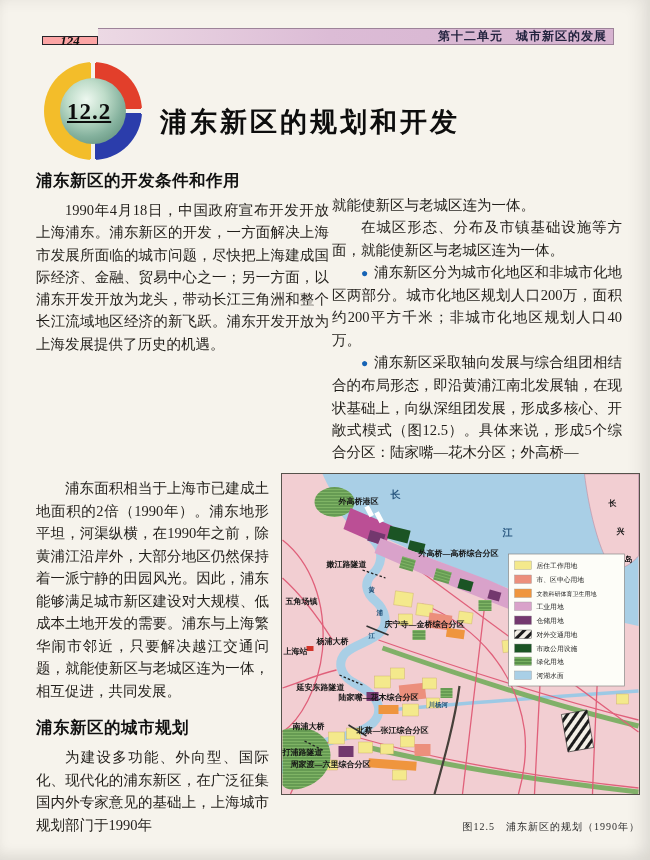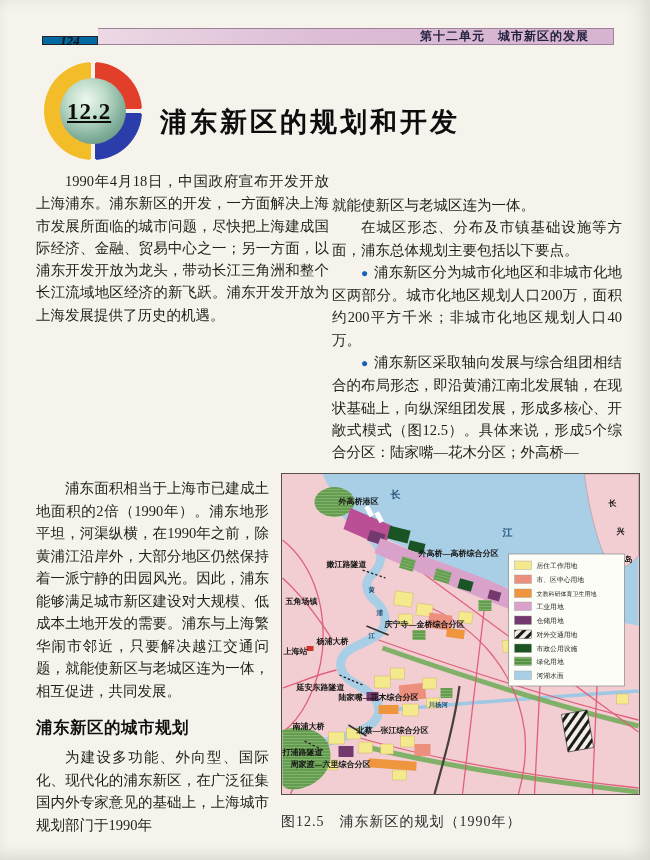--- a/index.html
+++ b/index.html
@@ -5,26 +5,26 @@
   html,body{margin:0;padding:0;}
   body{background:#9a968e;}
   .page{
     position:relative;width:650px;height:860px;overflow:hidden;
     background:#f6f3ec;
     box-shadow:inset -10px 0 16px rgba(0,0,0,.07), inset 0 -8px 12px rgba(0,0,0,.05);
     font-family:"Liberation Serif","DejaVu Serif",serif;color:#1d1a17;
   }
   
   .hdr{position:absolute;left:42px;top:28px;width:572px;height:17px;display:flex;}
-  .pagenum{width:54px;background:#0369a1;border:1.6px solid #26242a;
+  .pagenum{width:54px;background:#fca5a5;border:1.6px solid #26242a;
     font:italic 700 13px "Liberation Serif",serif;color:#111;
     display:flex;align-items:center;justify-content:center;margin-top:8px;}
   .hbar{flex:1;background:linear-gradient(90deg,#ecd9e4,#dcbcd6 45%,#d6b3d0);
     border:1px solid #9d8399;border-left:none;
-    display:flex;align-items:center;justify-content:flex-end;padding-right:24px;
+    display:flex;align-items:center;justify-content:flex-end;padding-right:6px;
     font:700 12px "Liberation Sans","DejaVu Sans",sans-serif;color:#23233f;letter-spacing:1px;}
   
   .logo{position:absolute;left:44px;top:62px;width:98px;height:98px;border-radius:50%;
     background:conic-gradient(from -90deg,
       #f3bd2a 0 87deg,#f6f3ec 87deg 93deg,
       #e23f2b 93deg 177deg,#f6f3ec 177deg 183deg,
       #2b3dab 183deg 267deg,#f6f3ec 267deg 273deg,
       #f3bd2a 273deg 360deg);}
   .globe{position:absolute;left:16px;top:16px;width:66px;height:66px;border-radius:50%;
     background:radial-gradient(circle at 40% 33%,#eef8f0 0%,#bedcc9 32%,#84b19d 62%,#53826e 100%);}
@@ -41,22 +41,22 @@
     margin:0 0 7px;letter-spacing:.5px;}
   .h-sec2{margin-top:15px;}
   .col p{margin:0;text-align:justify;text-indent:2em;
     font-size:14.5px;line-height:22.3px;color:#211e1a;}
   .c3 p{line-height:22.5px;}
   .noindent{text-indent:0 !important;}
   .bullet-dot{color:#1663b5;font-size:12px;letter-spacing:2px;}
   
   .figure{position:absolute;left:281px;top:473px;width:359px;}
   .map{display:block;border:1px solid #56524b;background:#f2ced2;}
-  .figcap{margin-top:18px;text-align:left;
-    font-size:14px;color:#2c2c2c;letter-spacing:1px;}
+  .figcap{margin-top:25px;text-align:right;
+    font-size:10px;color:#2c2c2c;letter-spacing:1px;}
   
   .lu-y{fill:#f4e98c;stroke:#c9ab62;stroke-width:.4;}
   .lu-s{fill:#ec8f7c;}
   .lu-o{fill:#ef953e;}
   .lu-i{fill:#d9a2ca;}
   .lu-w{fill:#73386e;}
   .lu-dg{fill:#1b5424;}
   .lu-m{fill:#bb4f95;}
   .lu-g{fill:url(#pGreen);}
   .road{stroke:#e0607a;stroke-width:1.3;fill:none;}
@@ -81,26 +81,27 @@
     </div>
   </div>
 
   <div class="logo">
     <div class="globe"></div>
     <div class="lesson-num">12.2</div>
   </div>
   <div class="lesson-title">浦东新区的规划和开发</div>
 
   <div class="col c1">
+    <h3 class="h-sec">浦东新区的开发条件和作用</h3>
     <p>1990年4月18日，中国政府宣布开发开放上海浦东。浦东新区的开发，一方面解决上海市发展所面临的城市问题，尽快把上海建成国际经济、金融、贸易中心之一；另一方面，以浦东开发开放为龙头，带动长江三角洲和整个长江流域地区经济的新飞跃。浦东开发开放为上海发展提供了历史的机遇。</p>
   </div>
 
   <div class="col c2">
     <p class="noindent">就能使新区与老城区连为一体。</p>
-    <p>在城区形态、分布及市镇基础设施等方面，浦东总体规划主要包括以下要点。</p>
+    <p>在城区形态、分布及市镇基础设施等方面，就能使新区与老城区连为一体。</p>
     <p><span class="bullet-dot">●</span> <span>浦东新区分为城市化地区和非城市化地区两部分。城市化地区规划人口200万，面积约200平方千米；非城市化地区规划人口40万。</span></p>
     <p><span class="bullet-dot">●</span> <span>浦东新区采取轴向发展与综合组团相结合的布局形态，即沿黄浦江南北发展轴，在现状基础上，向纵深组团发展，形成多核心、开敞式模式（图12.5）。具体来说，形成5个综合分区：陆家嘴—花木分区；外高桥—</span></p>
   </div>
 
   <div class="col c3">
     <p>浦东面积相当于上海市已建成土地面积的2倍（1990年）。浦东地形平坦，河渠纵横，在1990年之前，除黄浦江沿岸外，大部分地区仍然保持着一派宁静的田园风光。因此，浦东能够满足城市新区建设对大规模、低成本土地开发的需要。浦东与上海繁华闹市邻近，只要解决越江交通问题，就能使新区与老城区连为一体，相互促进，共同发展。</p>
     <h3 class="h-sec h-sec2">浦东新区的城市规划</h3>
     <p>为建设多功能、外向型、国际化、现代化的浦东新区，在广泛征集国内外专家意见的基础上，上海城市规划部门于1990年</p>
   </div>
 

